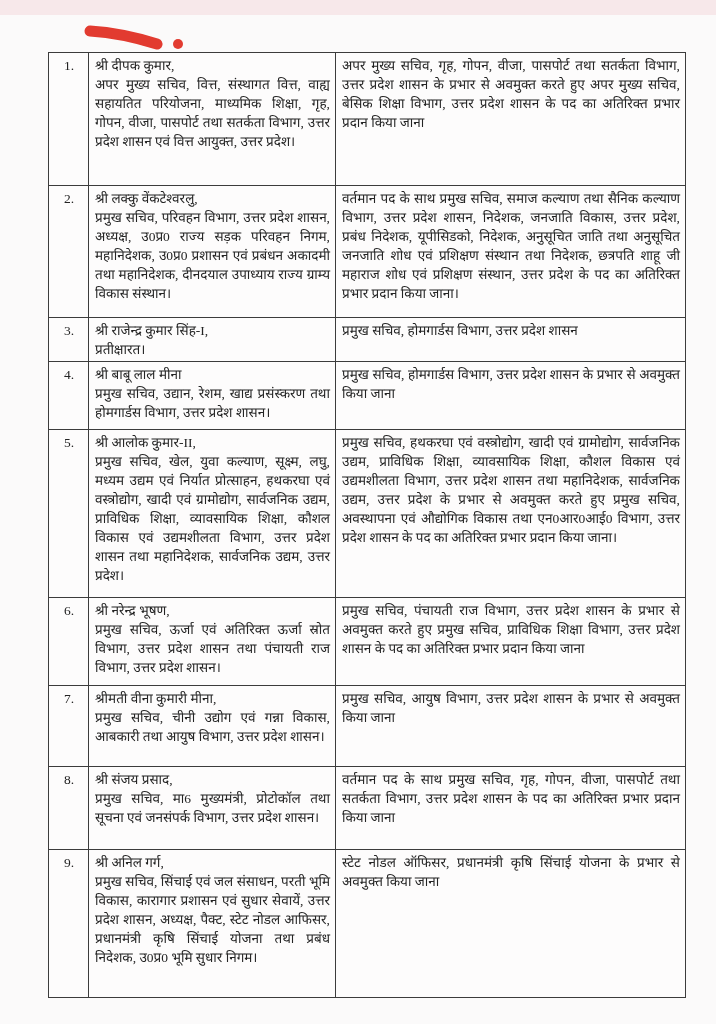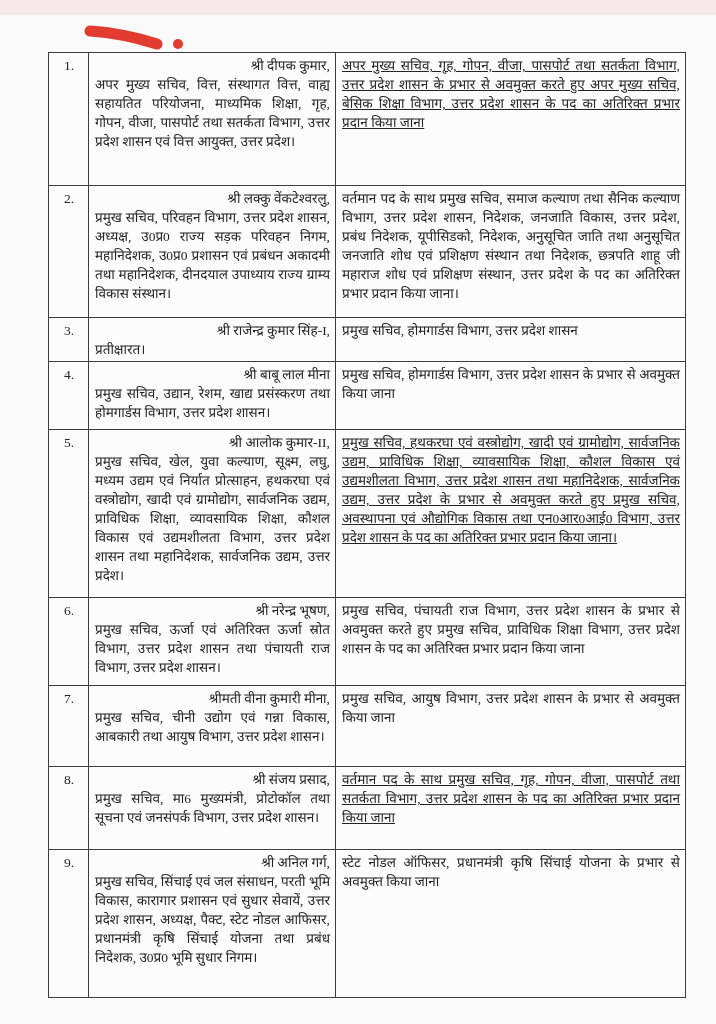--- a/index.html
+++ b/index.html
@@ -38,28 +38,28 @@
   td.num{
     text-align:center;
     padding-top:4px;
     font-size:13px;
   }
   td.officer .details,
   td.order .order-text{
     text-align:justify;
     text-justify:inter-word;
   }
-  td.officer .name{white-space:nowrap;text-align:right;}
+  td.officer .name{white-space:nowrap;}
   td.order{padding-left:8px;padding-right:6px;}
   
   tr.r0{height:133px;} tr.r1{height:132px;} tr.r2{height:35px;}
   tr.r3{height:68px;}  tr.r4{height:168px;} tr.r5{height:88px;}
   tr.r6{height:81px;}  tr.r7{height:83px;}  tr.r8{height:148px;}
   
-  td.off-sm{padding-top:11px;text-decoration:underline;}
+  td.off-sm{padding-top:11px;}
   td.off-md{padding-top:21px;}
   td.v-mid{vertical-align:middle;padding-top:0;}
 </style>
 </head>
 <body>
 
 <div class="page">
 
   <div class="top-band"></div>
 

